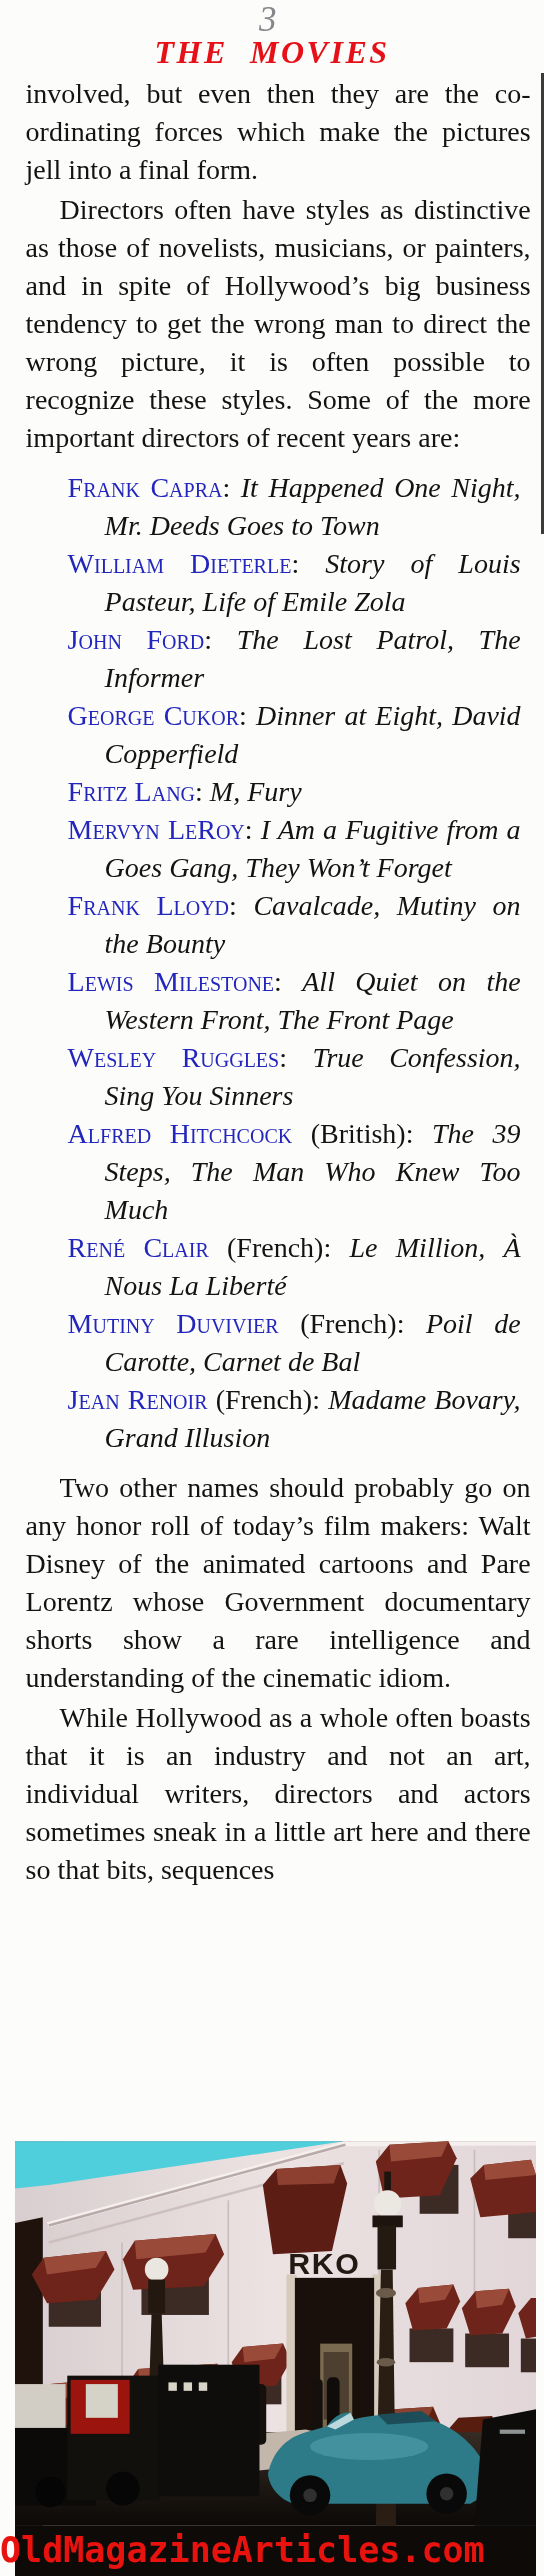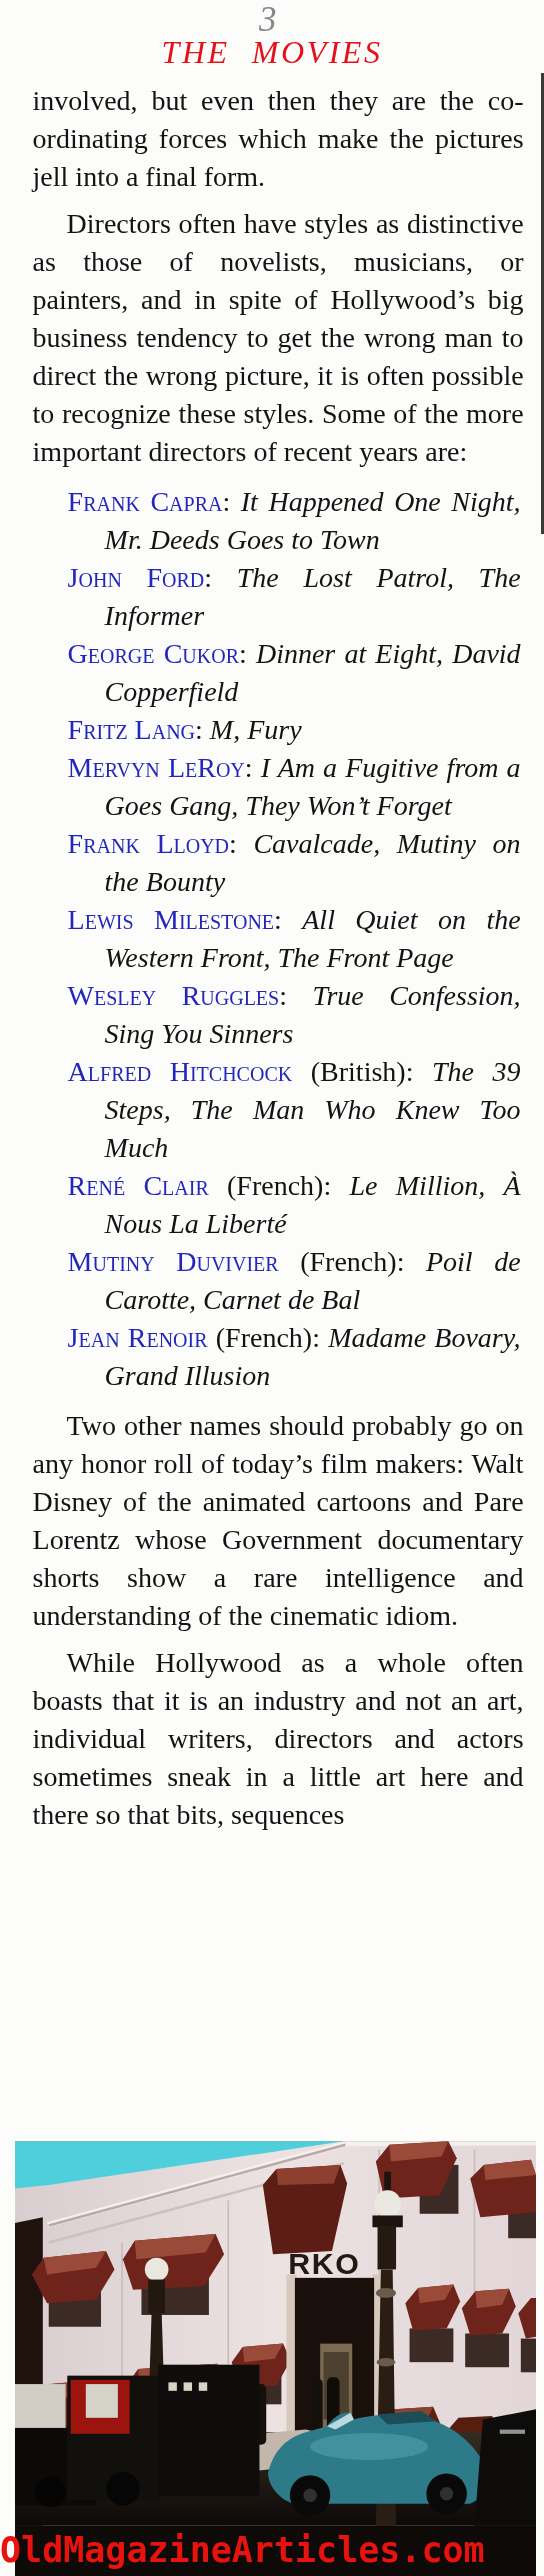--- a/index.html
+++ b/index.html
@@ -11,30 +11,30 @@
   }
   .scan-edge{position:absolute;background:#181818;opacity:.85;}
   .scan-edge.right{right:0;top:73px;width:3.4px;height:461px;}
 
   .page-number{
     position:absolute;top:0px;left:0;right:8.4px;text-align:center;
     font-style:italic;font-size:35px;color:#85878a;
   }
   .page-title{
     position:absolute;top:34px;left:0;right:0;margin:0;text-align:center;
-    font-style:italic;font-weight:400;font-size:32px;
+    font-style:italic;font-weight:700;font-size:32px;
     letter-spacing:2.5px;word-spacing:11.8px;color:#e61118;
   }
 
   .article{
     position:absolute;top:73px;left:23.6px;width:509px;
     font-size:28px;line-height:38px;text-align:justify;
     color:#131313;
   }
-  .article p{margin:9px;}
+  .article p{margin:2px;}
   .article p.indent{text-indent:34px;}
 
   ul.directors{list-style:none;margin:12px;padding:0 0 0 32px;}
   ul.directors li{
     padding-left:37px;text-indent:-37px;text-align:justify;
   }
   .dname{color:#2326bd;font-variant:small-caps;}
   .films{font-style:italic;}
   .origin,.colon{color:#131313;}
 
@@ -57,20 +57,21 @@
 
 <div class="page-number">3</div>
 
 <h1 class="page-title">THE MOVIES</h1>
 
 <div class="article">
   <p class="para">involved, but even then they are the co-ordinating forces which make the pictures jell into a final form.</p>
   <p class="para indent">Directors often have styles as distinctive as those of novelists, musicians, or painters, and in spite of Hollywood’s big business tendency to get the wrong man to direct the wrong picture, it is often possible to recognize these styles. Some of the more important directors of recent years are:</p>
   <ul class="directors">
       <li><span class="dname">Frank Capra</span><span class="colon">: </span><span class="films">It Happened One Night, Mr. Deeds Goes to Town</span></li>
+      <li><span class="dname">William Dieterle</span><span class="colon">: </span><span class="films">Story of Louis Pasteur, Life of Emile Zola</span></li>
       <li><span class="dname">John Ford</span><span class="colon">: </span><span class="films">The Lost Patrol, The Informer</span></li>
       <li><span class="dname">George Cukor</span><span class="colon">: </span><span class="films">Dinner at Eight, David Copperfield</span></li>
       <li><span class="dname">Fritz Lang</span><span class="colon">: </span><span class="films">M, Fury</span></li>
       <li><span class="dname">Mervyn LeRoy</span><span class="colon">: </span><span class="films">I Am a Fugitive from a Goes Gang, They Won’t Forget</span></li>
       <li><span class="dname">Frank Lloyd</span><span class="colon">: </span><span class="films">Cavalcade, Mutiny on the Bounty</span></li>
       <li><span class="dname">Lewis Milestone</span><span class="colon">: </span><span class="films">All Quiet on the Western Front, The Front Page</span></li>
       <li><span class="dname">Wesley Ruggles</span><span class="colon">: </span><span class="films">True Confession, Sing You Sinners</span></li>
       <li><span class="dname">Alfred Hitchcock</span><span class="origin"> (British)</span><span class="colon">: </span><span class="films">The 39 Steps, The Man Who Knew Too Much</span></li>
       <li><span class="dname">René Clair</span><span class="origin"> (French)</span><span class="colon">: </span><span class="films">Le Million, À Nous La Liberté</span></li>
       <li><span class="dname">Mutiny Duvivier</span><span class="origin"> (French)</span><span class="colon">: </span><span class="films">Poil de Carotte, Carnet de Bal</span></li>

